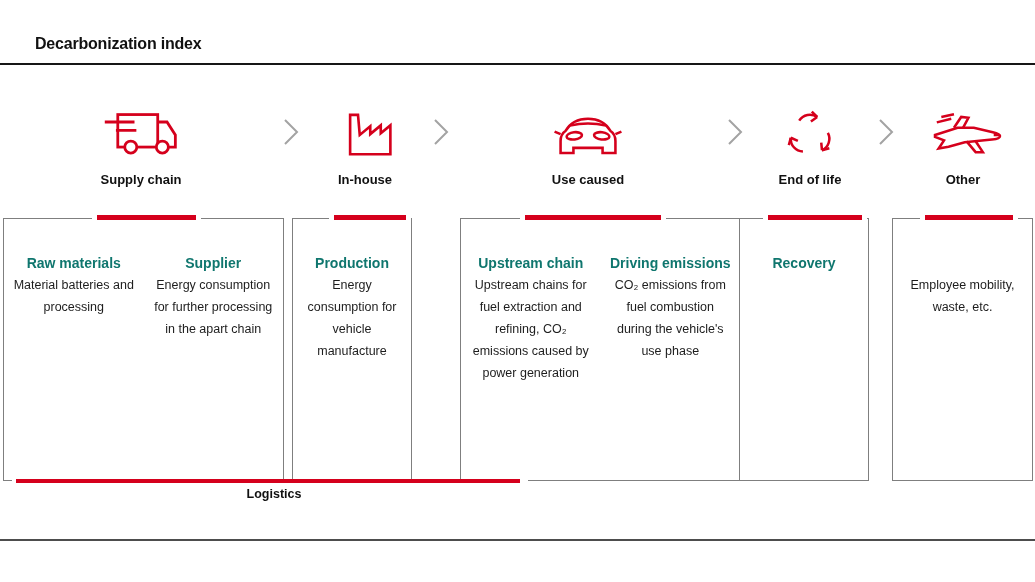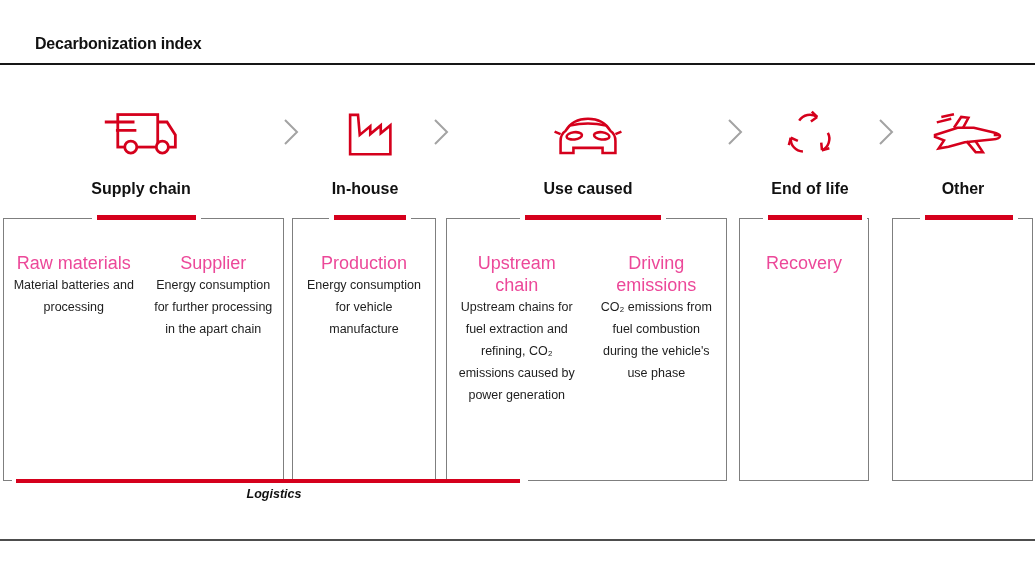--- a/index.html
+++ b/index.html
@@ -16,46 +16,46 @@
   .title{
     position:absolute;left:3px;top:35px;font-size:16px;font-weight:700;color:#111;
     letter-spacing:-0.2px;
     margin-left:32px;
   }
   .rule-top{position:absolute;left:0;top:63px;width:1035px;height:2px;background:#161616;}
   .rule-bottom{position:absolute;left:0;top:539px;width:1035px;height:2px;background:#4d4d4d;}
 
   .stage{position:absolute;top:98px;width:160px;text-align:center;}
   .stage .icon{height:74px;display:flex;align-items:center;justify-content:center;}
-  .stage-label{margin-top:8px;font-size:16px;font-weight:700;color:#111;}
+  .stage-label{font-size:13px;font-weight:700;color:#111;}
 
   .ic{stroke:var(--accent);}
   .chev{position:absolute;top:117px;}
   .chev svg{stroke:var(--chevron);}
 
   .bar{
     position:absolute;top:215px;height:5px;background:var(--accent);
     border-left:5px solid #fff;border-right:5px solid #fff;z-index:3;
   }
   .box{
     position:absolute;top:218px;height:263px;border:1px solid var(--border);
     box-sizing:border-box;display:flex;align-items:flex-start;padding-top:33px;
     background:#fff;
   }
   .entry{flex:1;padding:0 9px;text-align:center;}
-  .entry-title{font-size:18px;font-weight:400;line-height:22px;min-height:22px;color:#ec4899;}
+  .entry-title{font-size:14px;font-weight:700;line-height:22px;min-height:22px;color:#0f766e;}
   .entry-body{font-size:12.5px;line-height:22px;color:var(--text);}
 
   .logi-line{
     position:absolute;left:12px;top:479px;width:516px;height:4px;background:var(--accent);
     border-left:4px solid #fff;border-right:8px solid #fff;box-sizing:border-box;z-index:4;
   }
   .logi-label{
     position:absolute;left:174px;top:487px;width:200px;text-align:center;
-    font-size:12.5px;font-weight:700;color:#111;font-style:italic;
+    font-size:12.5px;font-weight:700;color:#111;
   }
 </style>
 </head>
 <body>
 
 <div class="canvas">
 
   <div class="title">Decarbonization index</div>
   <div class="rule-top"></div>
 
@@ -158,47 +158,48 @@
     <div class="entry">
       <div class="entry-title">Raw materials</div>
       <div class="entry-body">Material batteries and processing</div>
     </div>
     <div class="entry">
       <div class="entry-title">Supplier</div>
       <div class="entry-body">Energy consumption for further processing in the apart chain</div>
     </div>
   </div>
 
-  <div class="box" style="left:292px;width:144px">
+  <div class="box" style="left:292px;width:120px">
     <div class="entry">
       <div class="entry-title">Production</div>
       <div class="entry-body">Energy consumption for vehicle manufacture</div>
     </div>
   </div>
 
-  <div class="box" style="left:446px;width:281px">
+  <div class="box" style="left:460px;width:281px">
     <div class="entry">
       <div class="entry-title">Upstream chain</div>
       <div class="entry-body">Upstream chains for fuel extraction and refining, CO₂ emissions caused by power generation</div>
     </div>
     <div class="entry">
       <div class="entry-title">Driving emissions</div>
       <div class="entry-body">CO₂ emissions from fuel combustion during the vehicle's use phase</div>
     </div>
   </div>
 
   <div class="box" style="left:739px;width:130px">
     <div class="entry">
       <div class="entry-title">Recovery</div>
     </div>
   </div>
 
   <div class="box" style="left:892px;width:141px">
     <div class="entry">
       <div class="entry-title"></div>
+      <div class="entry-body">Employee mobility, waste, etc.</div>
     </div>
   </div>
 
   <div class="logi-line"></div>
   <div class="logi-label">Logistics</div>
 
   <div class="rule-bottom"></div>
 </div>
 
 </body></html>

